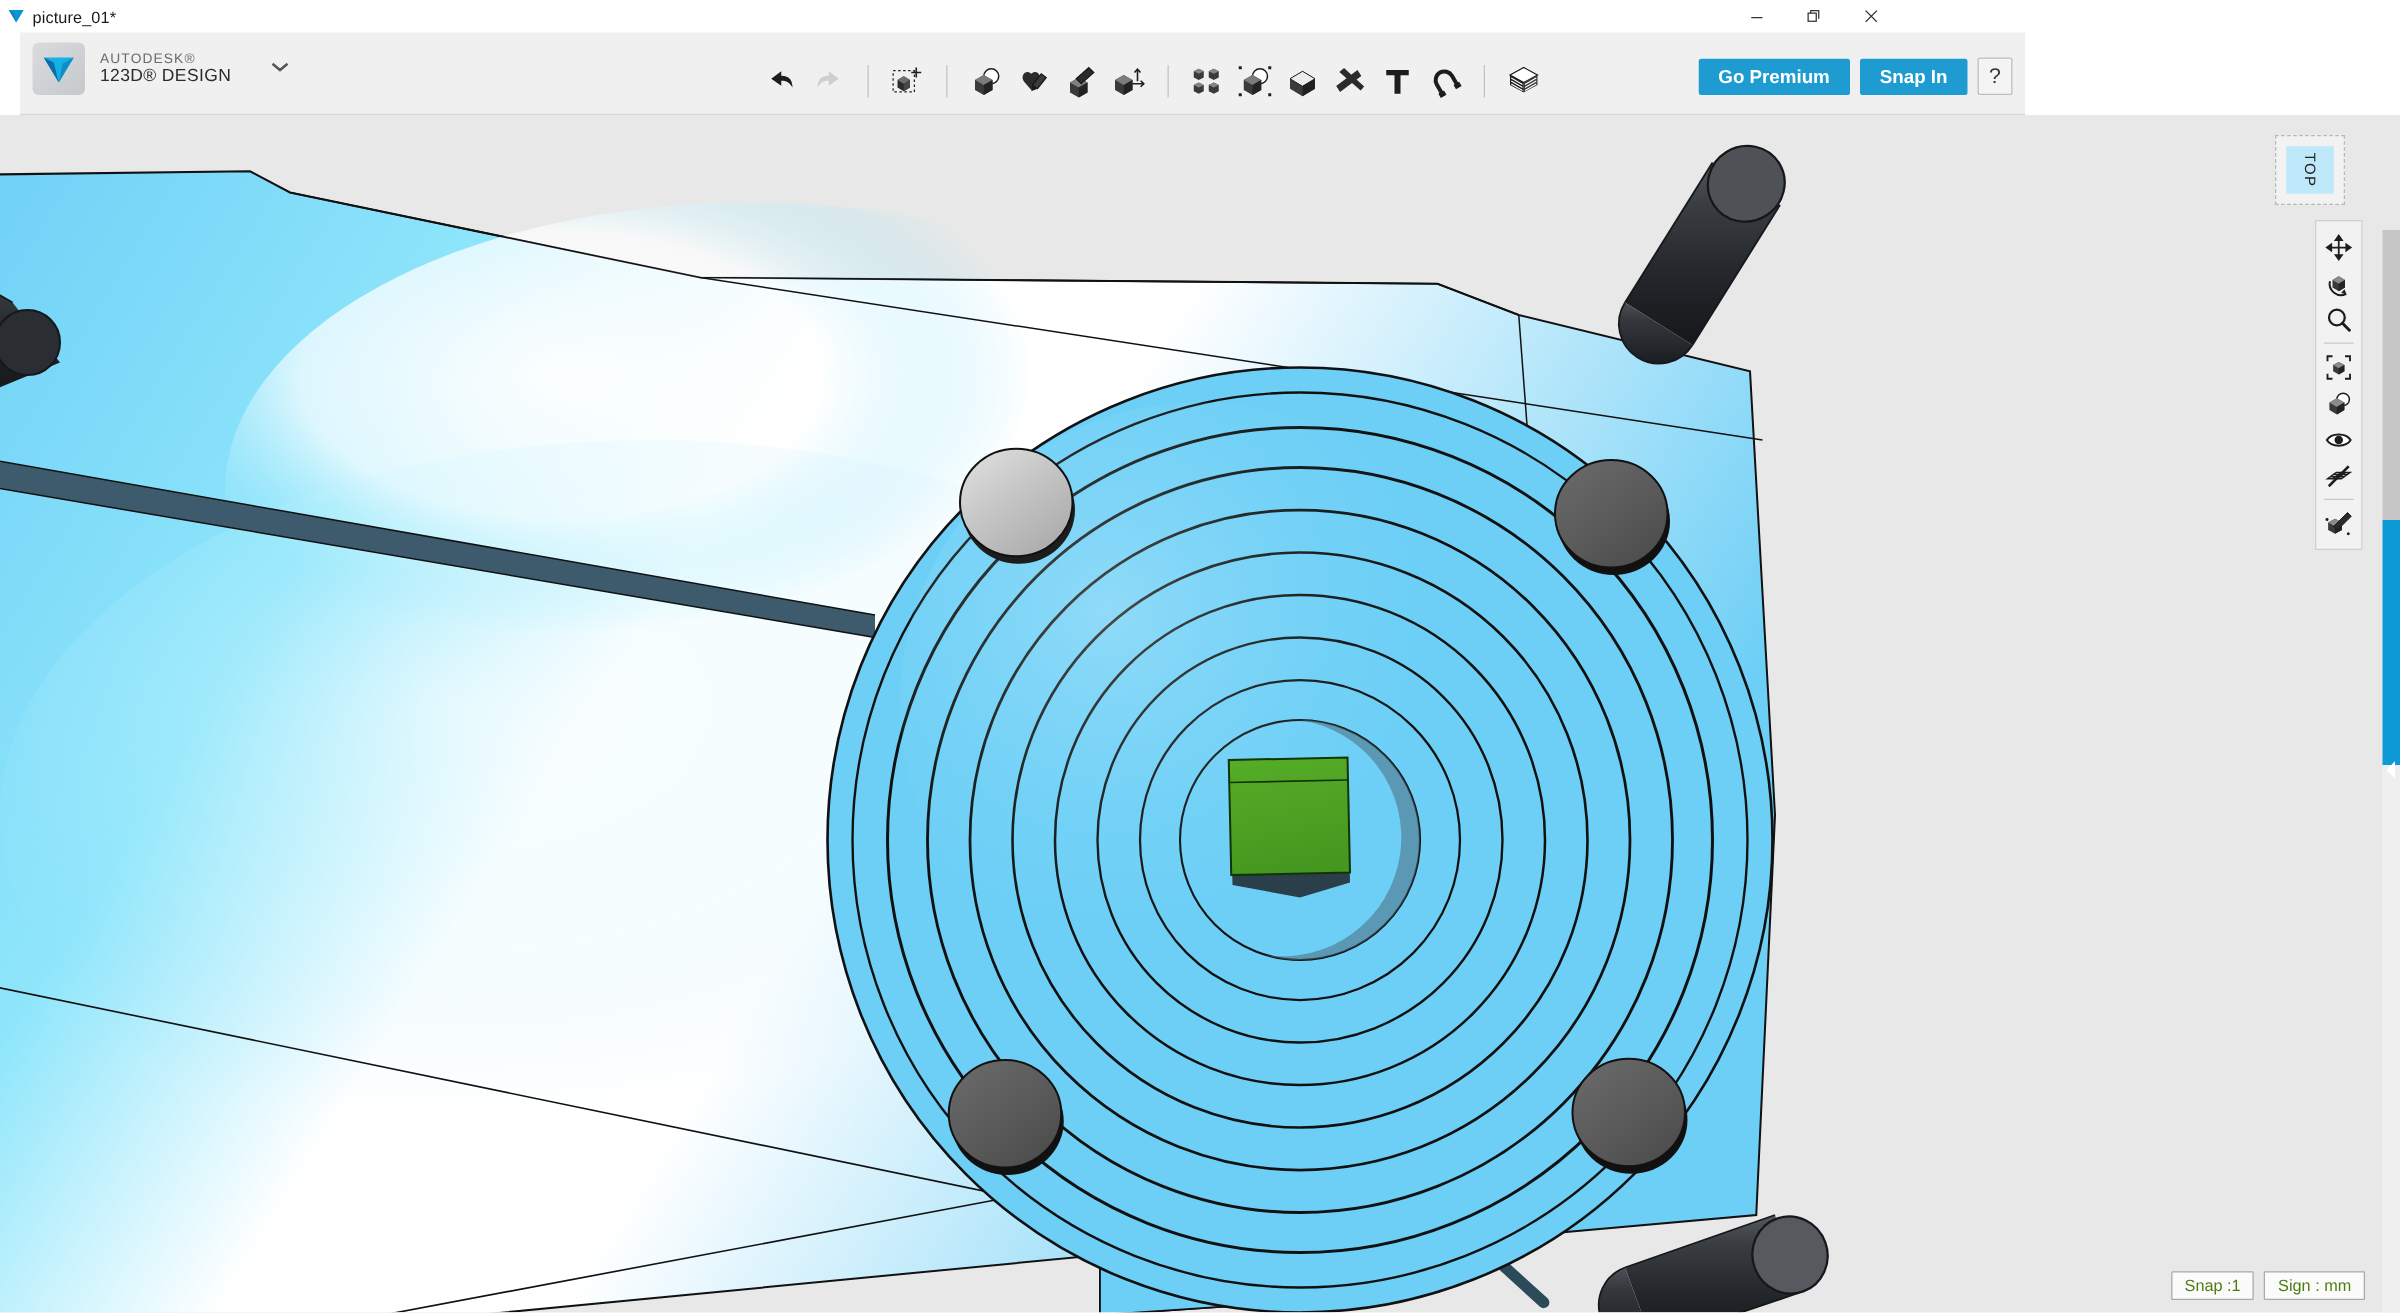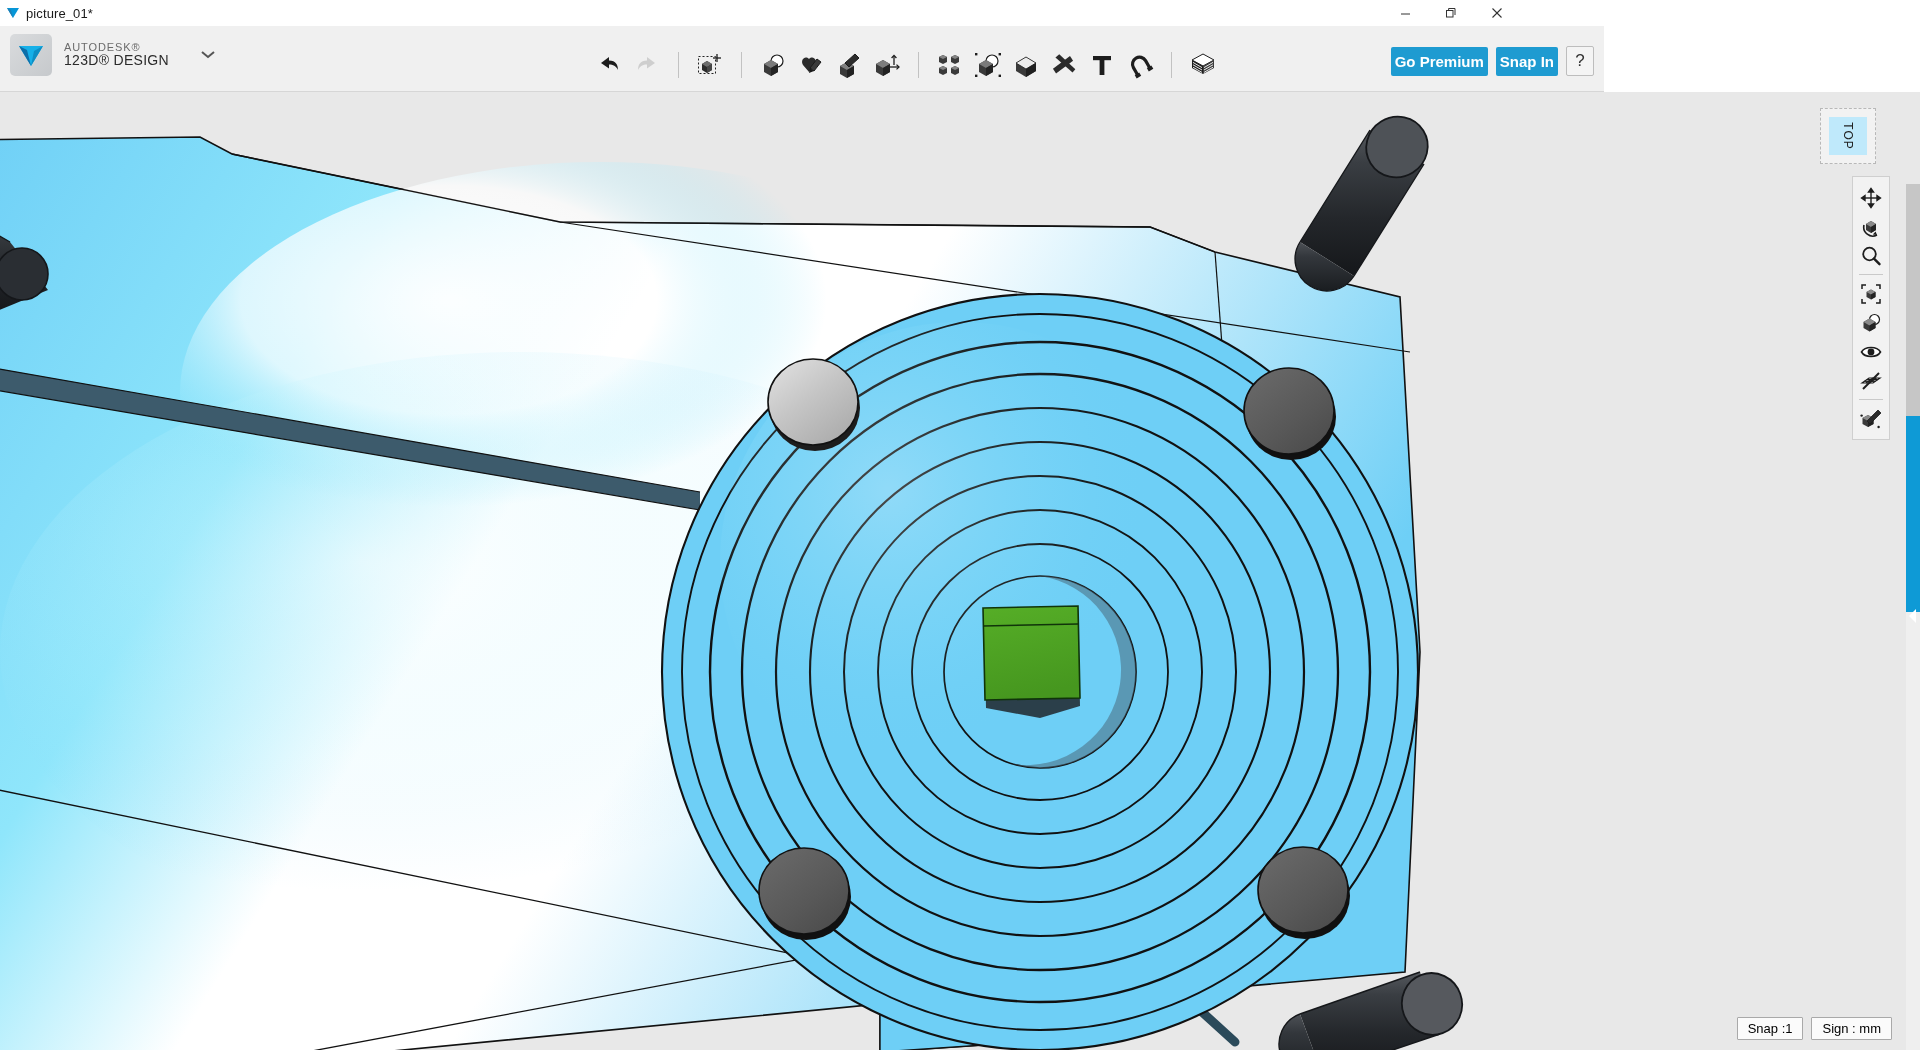--- a/index.html
+++ b/index.html
@@ -17,21 +17,21 @@
     background: #ffffff;
     display: flex; align-items: center;
   }
   .tb-logo { width: 26px; height: 26px; display:flex; align-items:center; justify-content:center; }
   .tb-title { font-size: 13px; color: #1a1a1a; letter-spacing: .1px; }
   .tb-winbtns { position:absolute; right:0; top:0; height:26px; display:flex; }
   .winbtn { width: 46px; height: 26px; display:flex; align-items:center; justify-content:center; }
 
   
   .apptoolbar {
-    position: absolute; left: 0; top: 26px; width: 1604px; height: 66px;
+    position: absolute; left: 16px; top: 26px; width: 1604px; height: 66px;
     background: #f0f0f0;
     border-bottom: 1px solid #d6d6d6;
   }
   .brand { position:absolute; left:10px; top:8px; display:flex; align-items:center; gap:12px; }
   .brand-logo {
     width: 42px; height: 42px; border-radius: 5px;
     background: linear-gradient(135deg,#d9dbdd 0%, #c6c9cc 100%);
     display:flex; align-items:center; justify-content:center;
   }
   .brand-text { line-height: 1.05; }
@@ -44,21 +44,21 @@
     width: 38px; height: 38px;
     display:flex; align-items:center; justify-content:center;
     border-radius: 3px;
   }
   .tool.disabled { opacity: .32; }
   .tsep { width: 1px; height: 26px; background:#c2c2c2; margin: 0 12px; }
 
   .rightbtns { position:absolute; right: 10px; top: 20px; display:flex; align-items:center; gap: 8px; }
   .pbtn {
     background:#1e9bd1; color:#fff; font-size:15px; font-weight:bold;
-    padding: 7px 4px; border-radius:2px; line-height:1; white-space:nowrap;
+    padding: 7px 16px; border-radius:2px; line-height:1; white-space:nowrap;
     display:flex; align-items:center;
   }
   .helpbtn {
     width: 28px; height: 30px; border:1px solid #bdbdbd; background:#f4f4f4;
     display:flex; align-items:center; justify-content:center;
     font-size:17px; color:#333; border-radius:2px;
   }
 
   
   .canvas {
@@ -112,21 +112,21 @@
     display:flex; align-items:center; justify-content:center;
   }
 
   
   .statusbar {
     position:absolute; right: 28px; bottom: 10px;
     display:flex; gap: 8px; align-items:center;
   }
   .statusbox {
     border:1px solid #a9a9a9; background:#fbfbfb;
-    font-size: 13px; color:#000000;
+    font-size: 13px; color:#4d7c0f;
     padding: 3px 10px; min-width: 62px; text-align:center;
     border-radius: 1px;
     margin-top: 41px;
   }
 </style>
 </head>
 <body>
 
 <div id="app">
 

